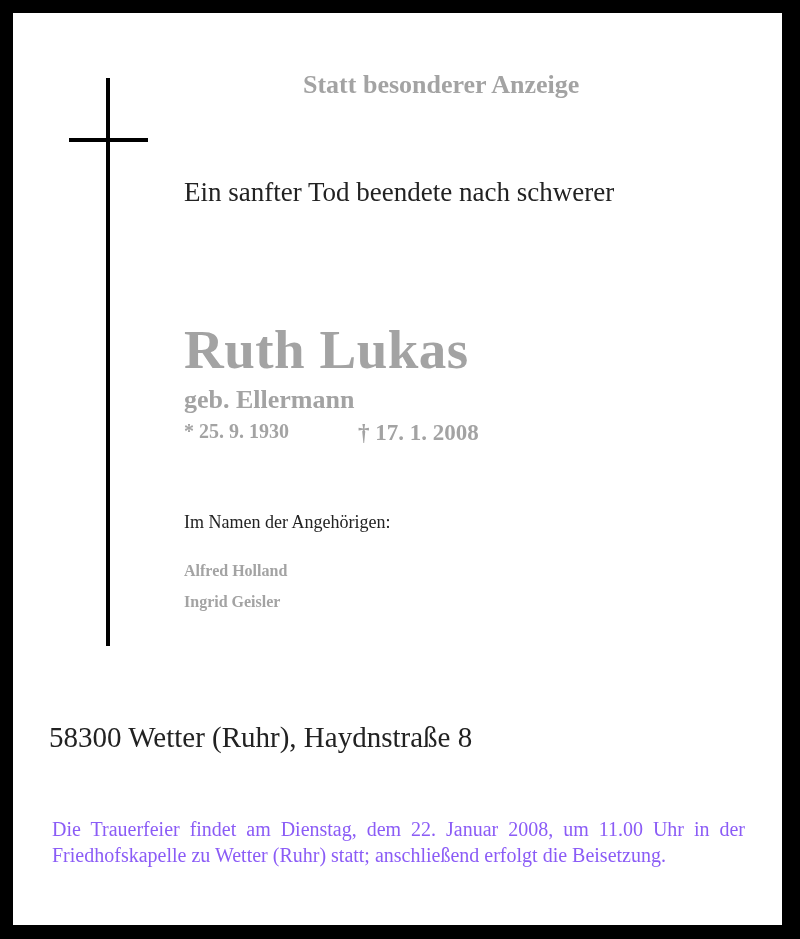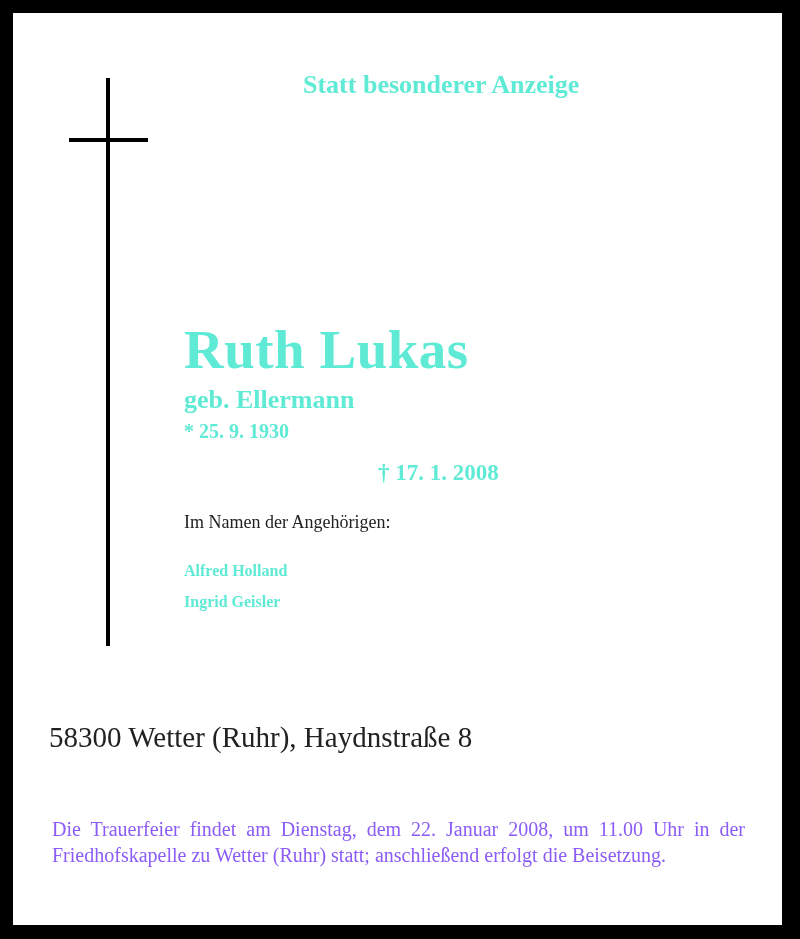--- a/index.html
+++ b/index.html
@@ -1,46 +1,47 @@
 <!DOCTYPE html>
 <html><head>
 <meta charset="utf-8">
 <style>
   html, body { margin:0; padding:0; }
   body { width:800px; height:939px; background:#000; position:relative; overflow:hidden; }
   .sheet { position:absolute; left:13px; top:13px; width:769px; height:912px; background:#fff; }
-  .t { position:absolute; font-family:"Liberation Serif","DejaVu Serif",serif; color:#5eead4; white-space:nowrap; }
+  .t { position:absolute; font-family:"Liberation Serif","DejaVu Serif",serif; color:#a3a3a3; white-space:nowrap; }
   .cross-v { position:absolute; left:93px; top:65px; width:4px; height:568px; background:#000; }
   .cross-h { position:absolute; left:56px; top:125px; width:79px; height:4px; background:#000; }
   .heading { left:303px; top:70px; font-size:26px; font-weight:bold; }
   .intro { left:184px; top:173px; font-size:27px; line-height:38px; color:#222; }
   .name { left:184px; top:318px; font-size:55px; font-weight:bold; letter-spacing:0.5px; }
   .maiden { left:184px; top:385px; font-size:26px; font-weight:bold; }
   .birth { left:184px; top:420px; font-size:20px; font-weight:bold; }
-  .death { left:378px; top:420px; font-size:23px; font-weight:bold;margin-top:40px; }
+  .death { left:358px; top:420px; font-size:23px; font-weight:bold; }
   .family-label { left:184px; top:512px; font-size:18px; color:#222; }
   .mourner { left:184px; font-size:16px; font-weight:bold; }
   .m0 { top:562px; }
   .m1 { top:593px; }
   .address { left:49px; top:721px; font-size:29px; color:#222; }
   .notice { position:absolute; left:52px; top:816px; width:693px; font-family:"Liberation Serif","DejaVu Serif",serif; font-size:20px; line-height:26px; color:#8b5cf6; text-align:justify; }
 </style>
 </head>
 <body>
 
 <div class="sheet">
   <div>
     <div class="cross-v"></div>
     <div class="cross-h"></div>
   </div>
 </div>
 
 <div class="t heading">Statt besonderer Anzeige</div>
 
 <div class="t intro">
+  <div>Ein sanfter Tod beendete nach schwerer</div>
 </div>
 
 <div class="t name">Ruth Lukas</div>
 <div class="t maiden">geb. Ellermann</div>
 <div class="t birth">* 25. 9. 1930</div>
 <div class="t death">† 17. 1. 2008</div>
 
 <div class="t family-label">Im Namen der Angehörigen:</div>
 <div class="t mourner m0">Alfred Holland</div>
 <div class="t mourner m1">Ingrid Geisler</div>

